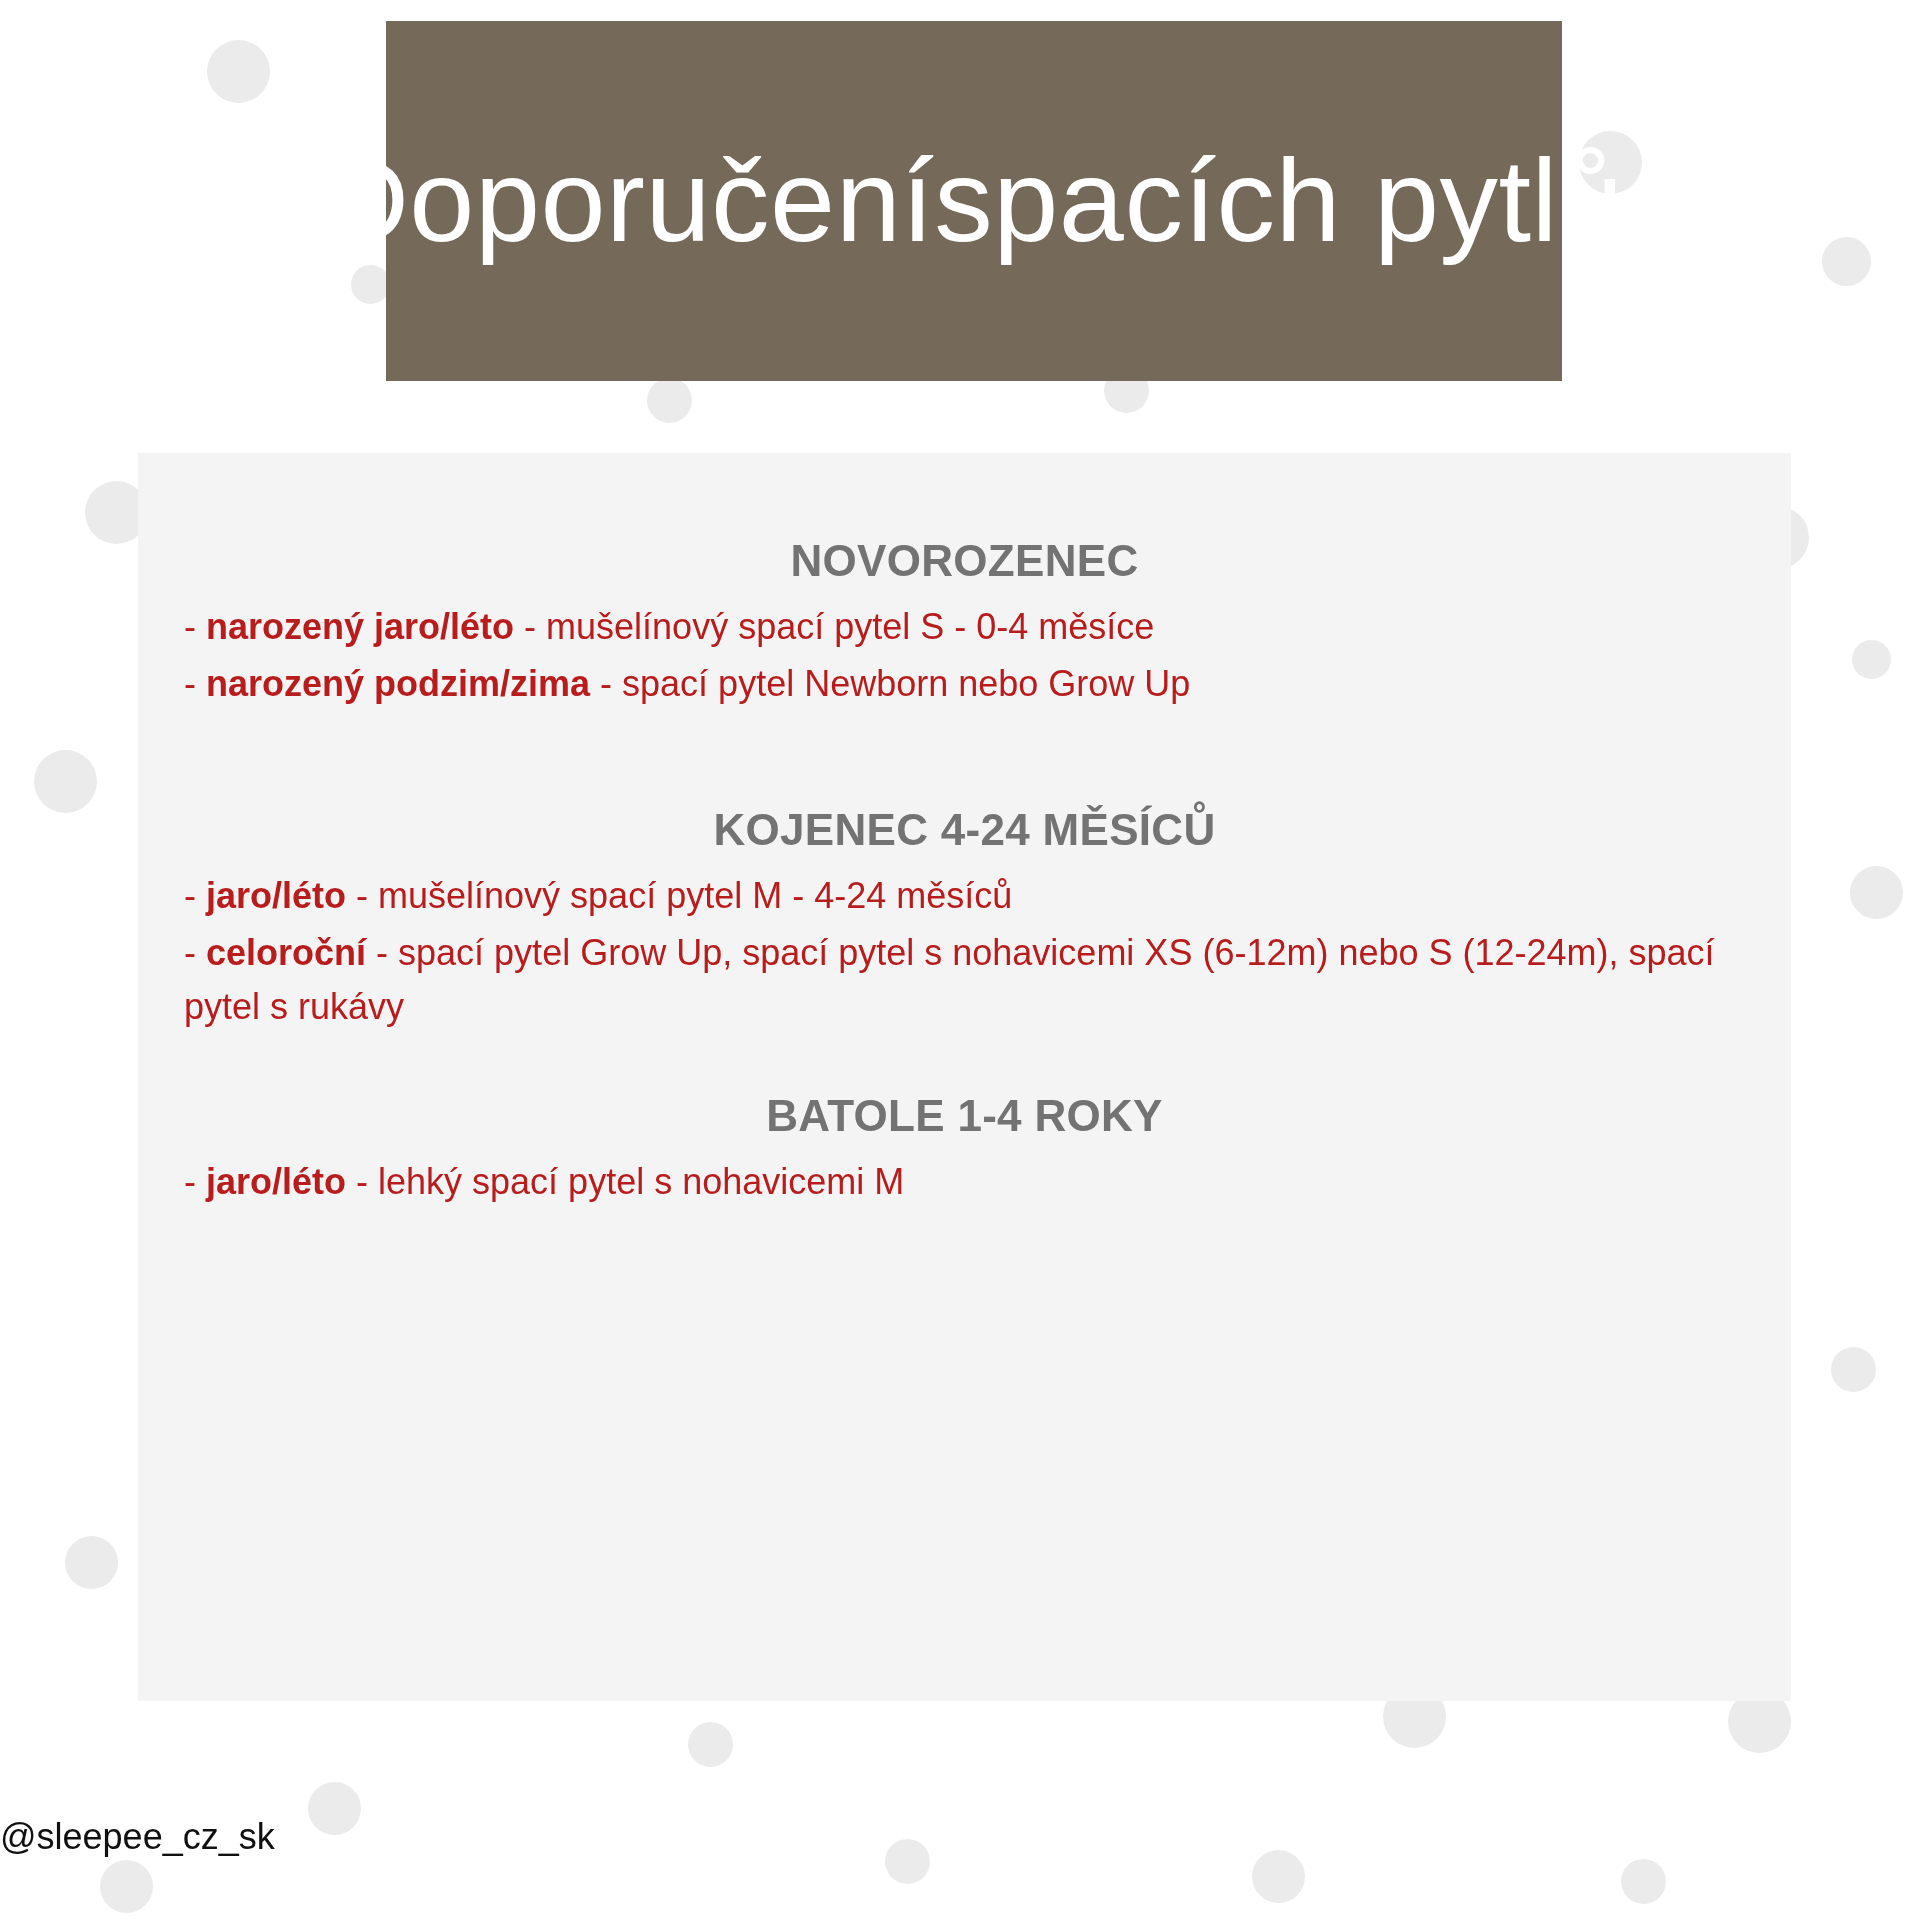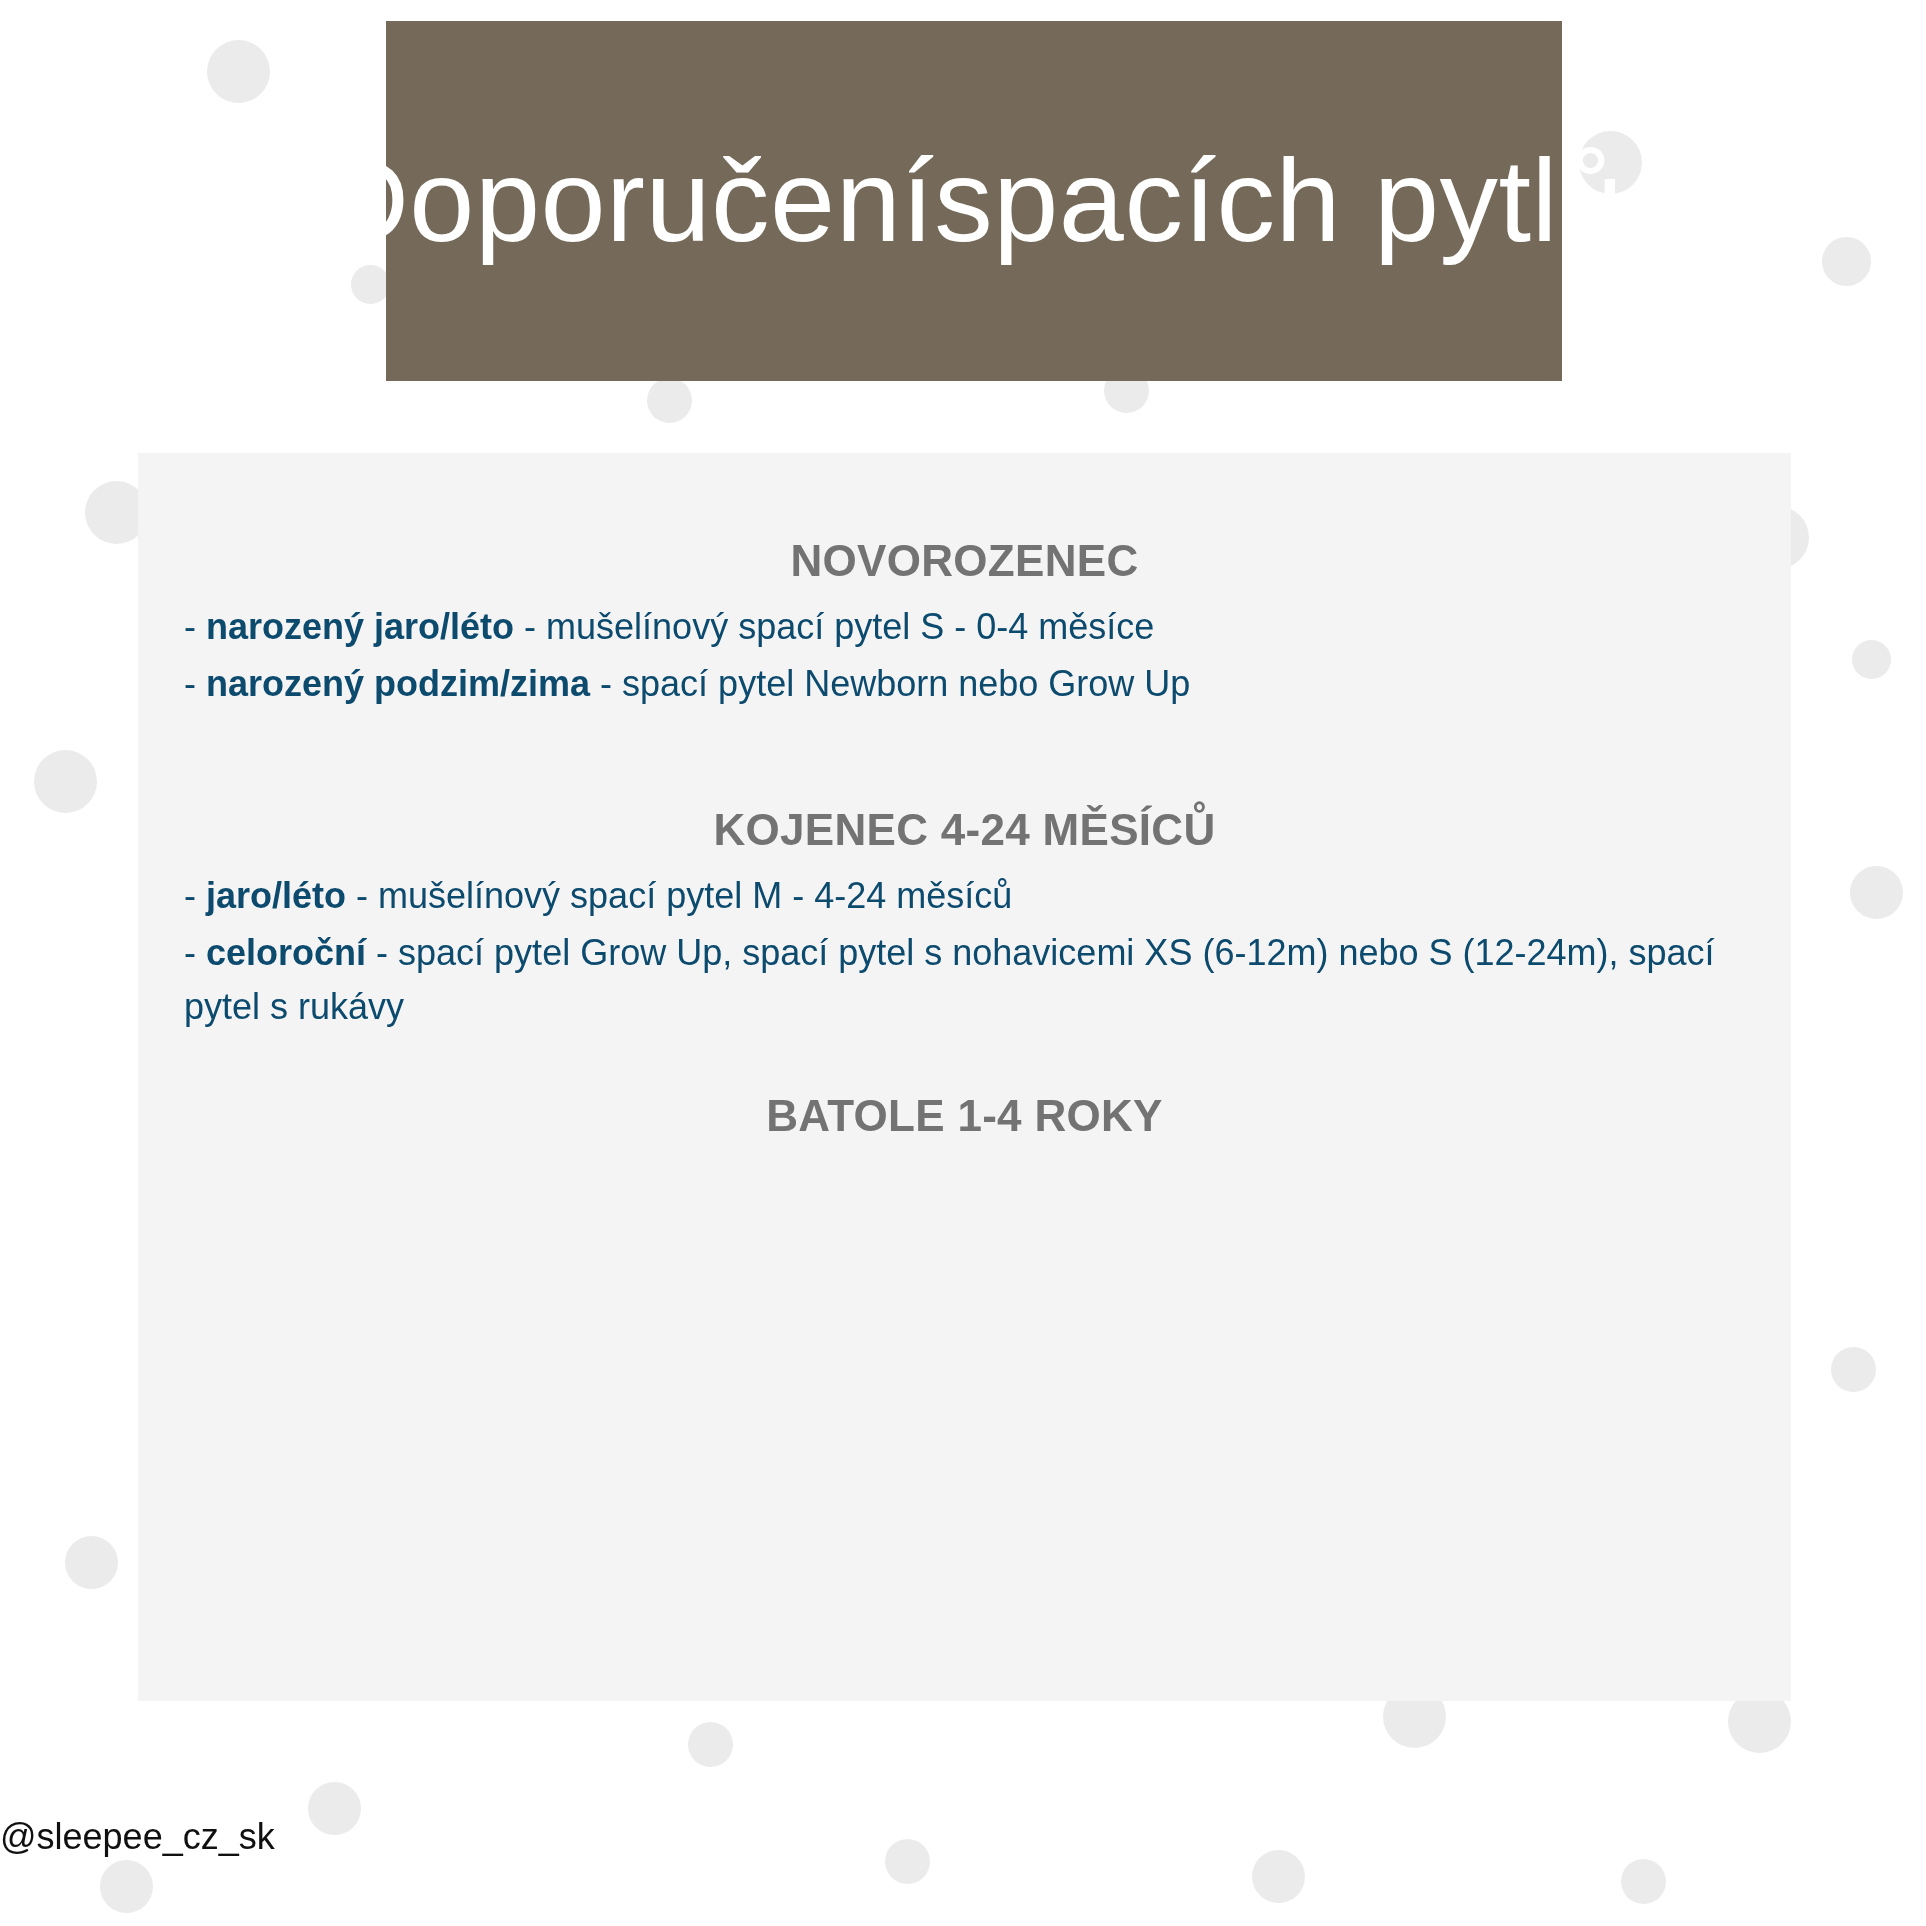--- a/index.html
+++ b/index.html
@@ -76,21 +76,21 @@
     font-size: 44px;
     line-height: 1.45;
     letter-spacing: 0.3px;
     color: #737373;
     margin: 0 0 7px 0;
   }
 
   .section-line {
     font-size: 36px;
     line-height: 1.52;
-    color: #0c4a6e;
+    color: #b91c1c;
     margin: 0;
     text-align: left;
   }
   .section-line + .section-line { margin-top: 2px; }
   .section-line b { font-weight: bold; }
 
   
   .gap-lg { height: 38px; }
 
   
@@ -156,18 +156,21 @@
     <p class="section-line">
       <span>- </span><b>jaro/léto</b><span> - mušelínový spací pytel M - 4-24 měsíců</span>
     </p>
     <p class="section-line">
       <span>- </span><b>celoroční</b><span> - spací pytel Grow Up, spací pytel s nohavicemi XS (6-12m) nebo S (12-24m), spací pytel s rukávy</span>
     </p>
   </div>
 
   <div class="section">
     <div class="section-title">BATOLE 1-4 ROKY</div>
+    <p class="section-line">
+      <span>- </span><b>jaro/léto</b><span> - lehký spací pytel s nohavicemi M</span>
+    </p>
   </div>
 
 </div>
 
 <div class="handle">@sleepee_cz_sk</div>
 
 
 </body></html>

